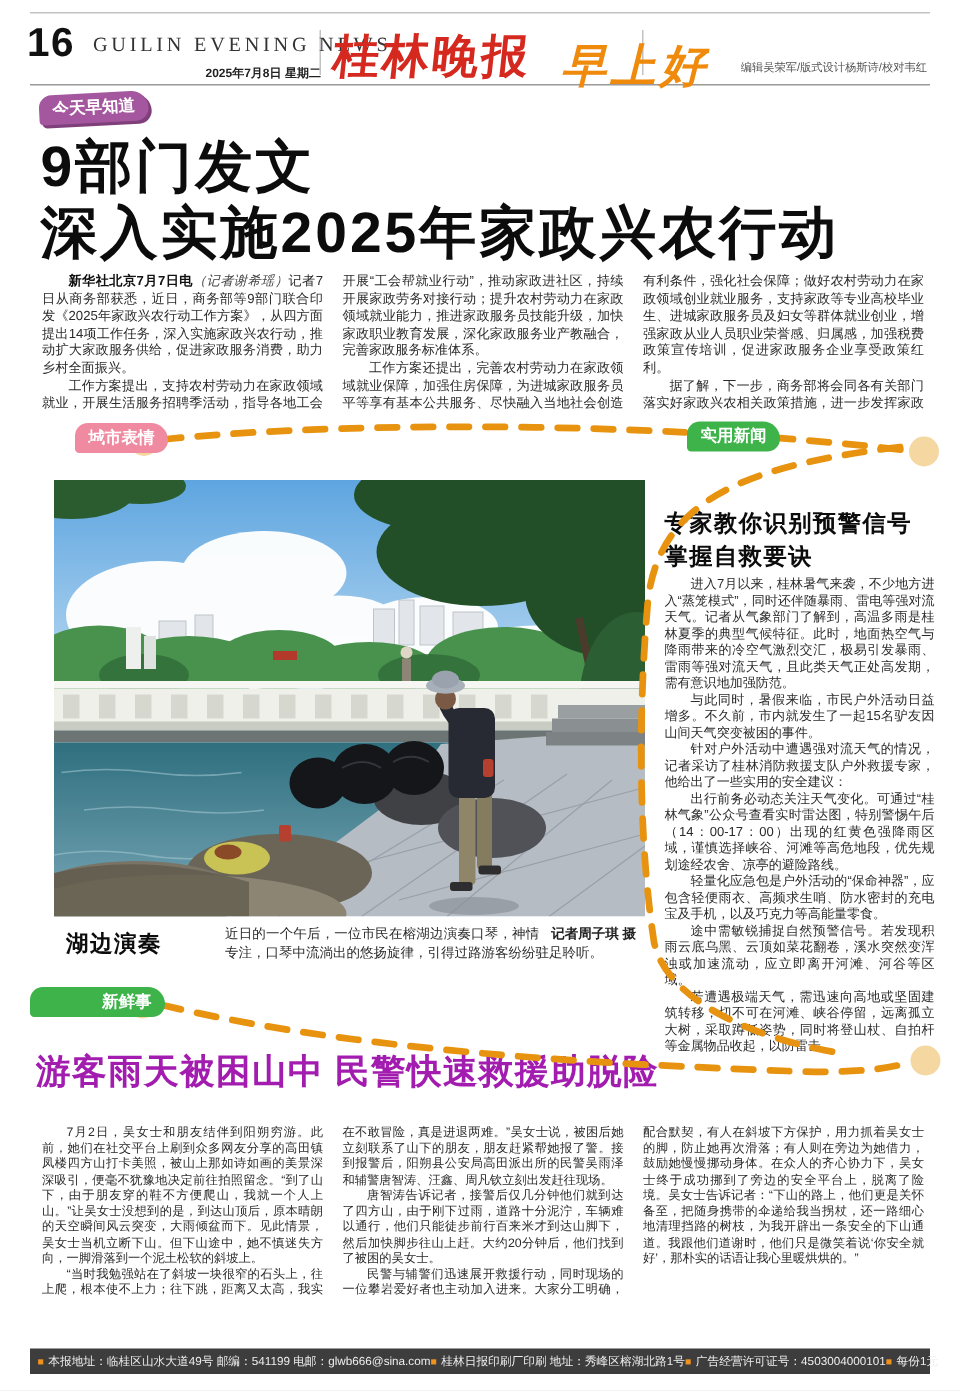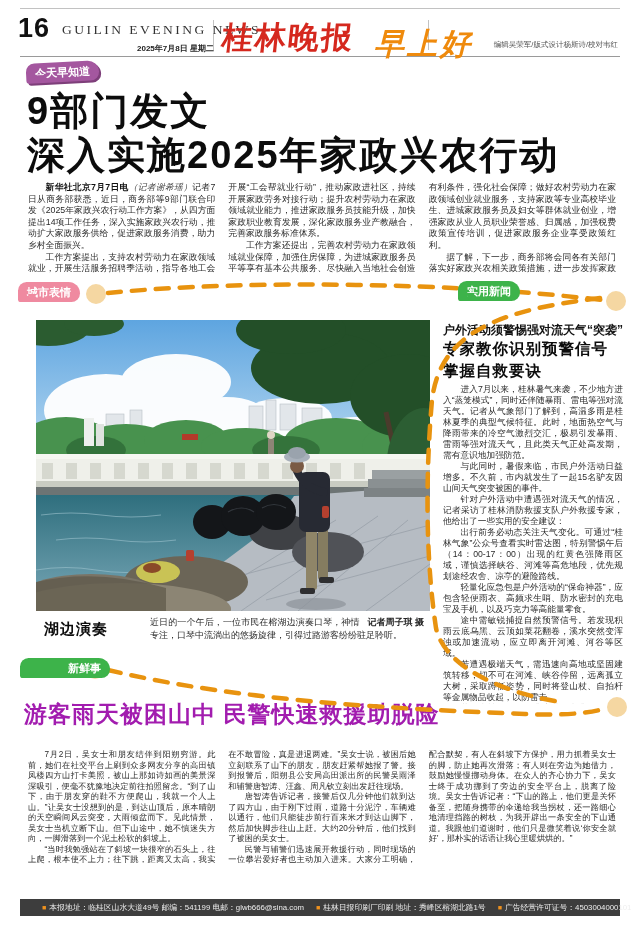--- a/index.html
+++ b/index.html
@@ -19,21 +19,21 @@
   .mast-date { position:absolute; left:137px; top:43px; font-size:8px; font-weight:bold; color:#222; }
   .mast-cn { position:absolute; left:222px; top:17px; font-family:"DejaVu Serif","Liberation Serif",serif; font-size:31px; font-weight:900; color:#d5281e; transform:skewX(-6deg); letter-spacing:2px;}
   .greet { position:absolute; left:338px; top:24px; font-family:Liberation Serif, serif; font-size:30px; font-weight:900; font-style:italic; color:#ef8a0c; letter-spacing:3px;margin-left:36px;}
   .staff { position:absolute; right:22px; top:40px; font-size:7.5px; color:#555; }
 
   
   .bubble { position:absolute; color:#fff; font-weight:bold; font-size:11px; line-height:1;
     padding:5px 9px 4px; border-radius:9px 12px 9px 3px; z-index:6; white-space:nowrap;}
   .bubble:after { content:""; position:absolute; left:10px; bottom:-6px; border:7px solid transparent; border-top-color:inherit; border-left-width:3px; border-right-width:6px;}
   .b-purple { background:#a4579f; border-top-color:#a4579f; transform:rotate(-3deg); box-shadow:2px 2px 0 #7e3f7a;}
-  .b-pink   { background:#ef8aa0; border-top-color:#ef8aa0; }
+  .b-pink   { background:#ef8aa0; border-top-color:#ef8aa0;margin-left:32px; }
   .b-green  { background:#3db34a; border-top-color:#3db34a; }
   .b-purple:after{ border-top-color:#a4579f; }
   .b-pink:after  { border-top-color:#ef8aa0; }
   .b-green:after { border-top-color:#3db34a; left:8px; }
 
   
   .h1a { position:absolute; left:27px; top:86px;  font-size:38px; font-weight:900; color:#0c0c0c; letter-spacing:2px; }
   .h1b { position:absolute; left:27px; top:130px; font-size:38px; font-weight:900; color:#0c0c0c; letter-spacing:2px; }
   .body-cols { position:absolute; left:28px; top:182px; width:588px; height:104px;
     column-count:3; column-gap:13px; font-size:8.8px; line-height:11.6px; text-align:justify; color:#2b2b2b; overflow:hidden;}
@@ -56,21 +56,21 @@
   .r-body p { text-indent:2em; }
 
   
   .b-h1 { position:absolute; left:24px; top:699px; font-size:23px; font-weight:900; color:#a21caf; letter-spacing:1px;}
   .b-body { position:absolute; left:28px; top:750px; width:588px; height:146px;
     column-count:3; column-gap:13px; font-size:8.2px; line-height:10.5px; text-align:justify; color:#2b2b2b; overflow:hidden;}
   .b-body p { text-indent:2em; }
 
   
   .footer { position:absolute; left:20px; top:899px; width:600px; height:17px; background:#3d3d3d;
-    display:flex; align-items:center; justify-content:space-between; padding:0 22px; z-index:6;gap:12px;}
+    display:flex; align-items:center; justify-content:space-between; padding:0 5px; z-index:6;}
   .footer-item { color:#eee; font-size:7.8px; white-space:nowrap;}
   .footer-item:before { content:"■"; color:#f0921e; margin-right:3px; font-size:7px;}
 
   
   .deco { position:absolute; left:0; top:0; width:640px; height:927px; z-index:5; pointer-events:none;}
 </style>
 </head>
 <body>
 
 <div class="page">
@@ -242,21 +242,20 @@
     </svg>
   </div>
 
   <div class="cap-title">湖边演奏</div>
   <div class="cap-text">
     <span class="credit">记者周子琪 摄</span>
     <span class="indent">近日的一个午后，一位市民在榕湖边演奏口琴，神情专注，口琴中流淌出的悠扬旋律，引得过路游客纷纷驻足聆听。</span>
   </div>
 
   <div class="bubble b-green" style="left:458px; top:281px;">实用新闻</div>
-  <div class="r-kicker">户外活动须警惕强对流天气“突袭”</div>
   <div class="r-h1">专家教你识别预警信号</div>
   <div class="r-h2">掌握自救要诀</div>
   <div class="r-body">
     <div>
         <p>进入7月以来，桂林暑气来袭，不少地方进入“蒸笼模式”，同时还伴随暴雨、雷电等强对流天气。记者从气象部门了解到，高温多雨是桂林夏季的典型气候特征。此时，地面热空气与降雨带来的冷空气激烈交汇，极易引发暴雨、雷雨等强对流天气，且此类天气正处高发期，需有意识地加强防范。</p>
         <p>与此同时，暑假来临，市民户外活动日益增多。不久前，市内就发生了一起15名驴友因山间天气突变被困的事件。</p>
         <p>针对户外活动中遭遇强对流天气的情况，记者采访了桂林消防救援支队户外救援专家，他给出了一些实用的安全建议：</p>
         <p>出行前务必动态关注天气变化。可通过“桂林气象”公众号查看实时雷达图，特别警惕午后（14：00-17：00）出现的红黄色强降雨区域，谨慎选择峡谷、河滩等高危地段，优先规划途经农舍、凉亭的避险路线。</p>
         <p>轻量化应急包是户外活动的“保命神器”，应包含轻便雨衣、高频求生哨、防水密封的充电宝及手机，以及巧克力等高能量零食。</p>
         <p>途中需敏锐捕捉自然预警信号。若发现积雨云底乌黑、云顶如菜花翻卷，溪水突然变浑浊或加速流动，应立即离开河滩、河谷等区域。</p>

